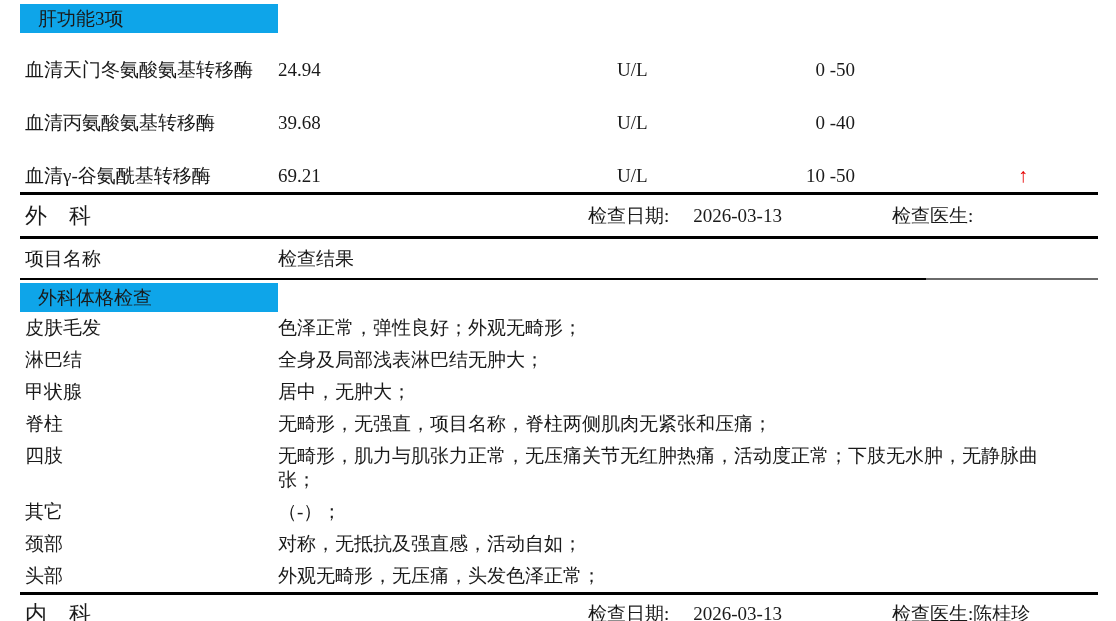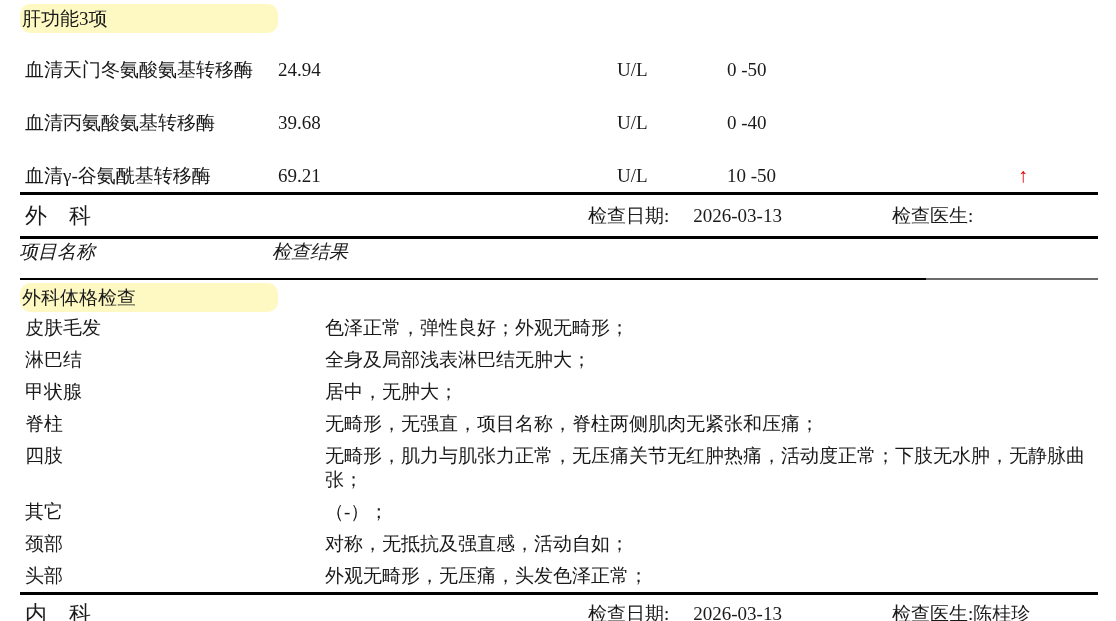--- a/index.html
+++ b/index.html
@@ -9,42 +9,41 @@
     width:1116px; height:621px;
     background:#ffffff;
     font-family:"Liberation Serif","DejaVu Serif",serif;
     color:#1a1a1a;
     font-size:19px;
     overflow:hidden;
   }
   .group-bar {
     margin-left:20px;
     width:258px; height:29px;
-    background:#fef9c3;
-    padding-left:2px;
+    background:#0ea5e9;
+    padding-left:18px;
     line-height:29px;
     white-space:nowrap;
-    border-radius:10px;
   }
   .group-bar.first { margin-top:4px; }
   .group-bar.second { margin-top:3px; }
 
   
   .lab-row {
     position:relative;
     display:flex; align-items:center;
     height:33px;
     padding-left:25px;
     white-space:nowrap;
     margin-top:20px;
   }
   .c-name  { width:253px; }
   .c-value { width:339px; }
   .c-unit  { width:110px; }
-  .c-range { width:128px; }
+  .c-range { width:128px; text-align:right; }
   .c-flag  {
     position:absolute; left:1018px; top:0;
     height:33px; line-height:33px;
     color:#e60000; font-size:20px;
   }
 
   
   .hr-thick {
     margin-left:20px; width:1078px; height:3px;
     background:#000;
@@ -62,35 +61,33 @@
   }
   .sec-row.h41 { height:41px; }
   .sec-row.h38 { height:38px; }
   .sec-title { width:563px; font-size:22px; }
   .sec-date  { width:304px; }
   .sec-date .date-value { margin-left:24px;font-family:Liberation Serif, serif; }
   .sec-doctor { flex:1; }
 
   
   .colhead-row {
-    display:flex; align-items:flex-start;
-    padding-left:19px;
+    display:flex; align-items:center;
+    padding-left:25px;
     white-space:nowrap;
-    font-style:italic;
   }
   .colhead-row.h39 { height:39px; }
   .colhead-row.h37 { height:37px; }
   .colhead-name { width:253px; }
 
   
   .exam-row {
     display:flex;
     padding:4px 0 4px 25px;
     line-height:24px;
-    gap:47px;
   }
   .exam-name { width:253px; flex:none; }
   .exam-result { width:770px; flex:none; }
 </style>
 </head>
 <body>
 
 <div class="page">
 
   <div class="group-bar first">

